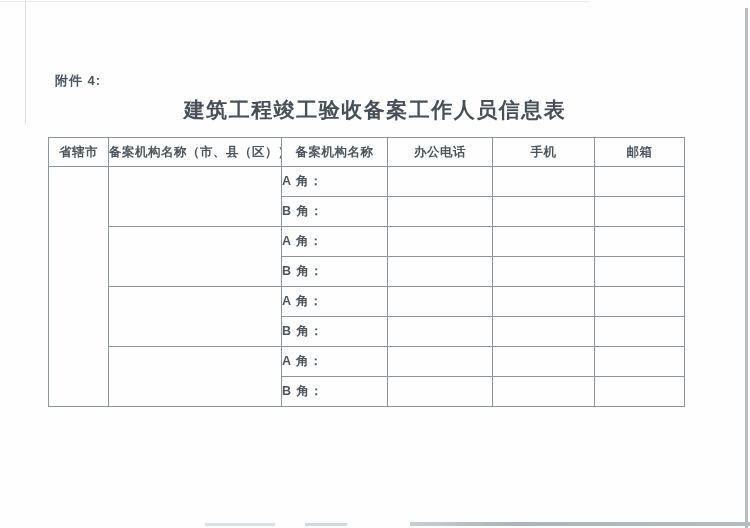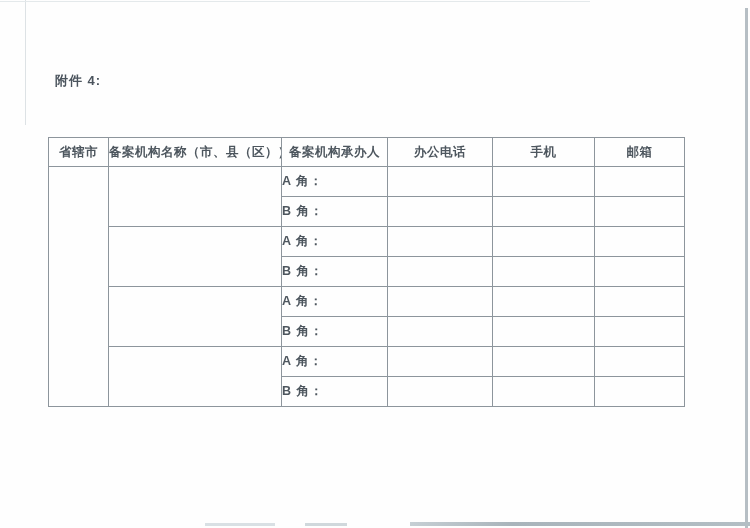--- a/index.html
+++ b/index.html
@@ -136,35 +136,36 @@
     background: #e4e9eb;
   }
 </style>
 </head>
 <body>
 
 <div class="page">
 
   <div class="attachment">附件 4:</div>
 
+  <h1 class="title">建筑工程竣工验收备案工作人员信息表</h1>
 
   <table class="form">
     <colgroup>
       <col style="width:60px">
       <col style="width:173px">
       <col style="width:106px">
       <col style="width:105px">
       <col style="width:102px">
       <col style="width:90px">
     </colgroup>
     <thead>
       <tr>
         <th>省辖市</th>
         <th>备案机构名称（市、县（区））</th>
-        <th>备案机构承办人</th>
+        <th>备案机构名称</th>
         <th>办公电话</th>
         <th>手机</th>
         <th>邮箱</th>
       </tr>
     </thead>
     <tbody>
       <tr>
         <td rowspan="8"></td>
         <td rowspan="2"></td>
         <td class="role">A 角：</td>

